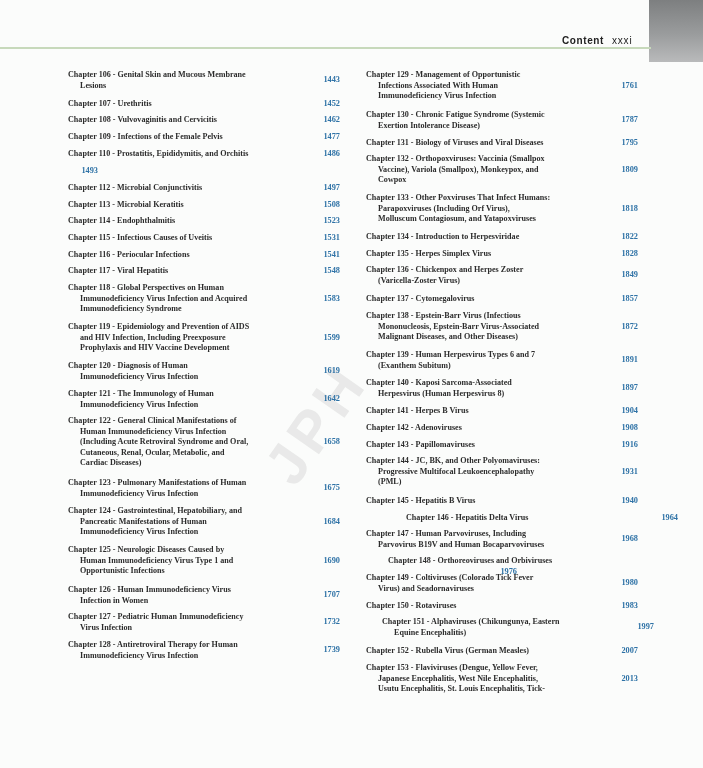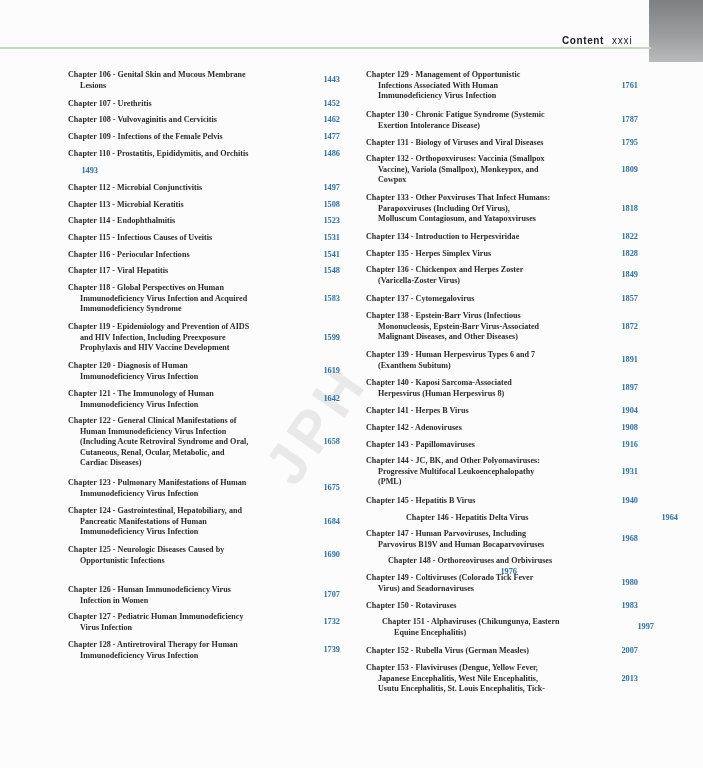--- a/index.html
+++ b/index.html
@@ -175,20 +175,21 @@
       <div class="entry-text">
         <span class="first">Chapter 124 - Gastrointestinal, Hepatobiliary, and</span>
         <span class="rest">Pancreatic Manifestations of Human</span>
         <span class="rest">Immunodeficiency Virus Infection</span>
       </div>
       <div class="entry-page">1684</div>
     </div>
     <div class="entry" style="position: absolute; left: 0px; width: 272px; top: 475px; gap: 16px;">
       <div class="entry-text">
         <span class="first">Chapter 125 - Neurologic Diseases Caused by</span>
+        <span class="rest">Human Immunodeficiency Virus Type 1 and</span>
         <span class="rest">Opportunistic Infections</span>
       </div>
       <div class="entry-page">1690</div>
     </div>
     <div class="entry" style="position: absolute; left: 0px; width: 272px; top: 515px;">
       <div class="entry-text">
         <span class="first">Chapter 126 - Human Immunodeficiency Virus</span>
         <span class="rest">Infection in Women</span>
       </div>
       <div class="entry-page">1707</div>

